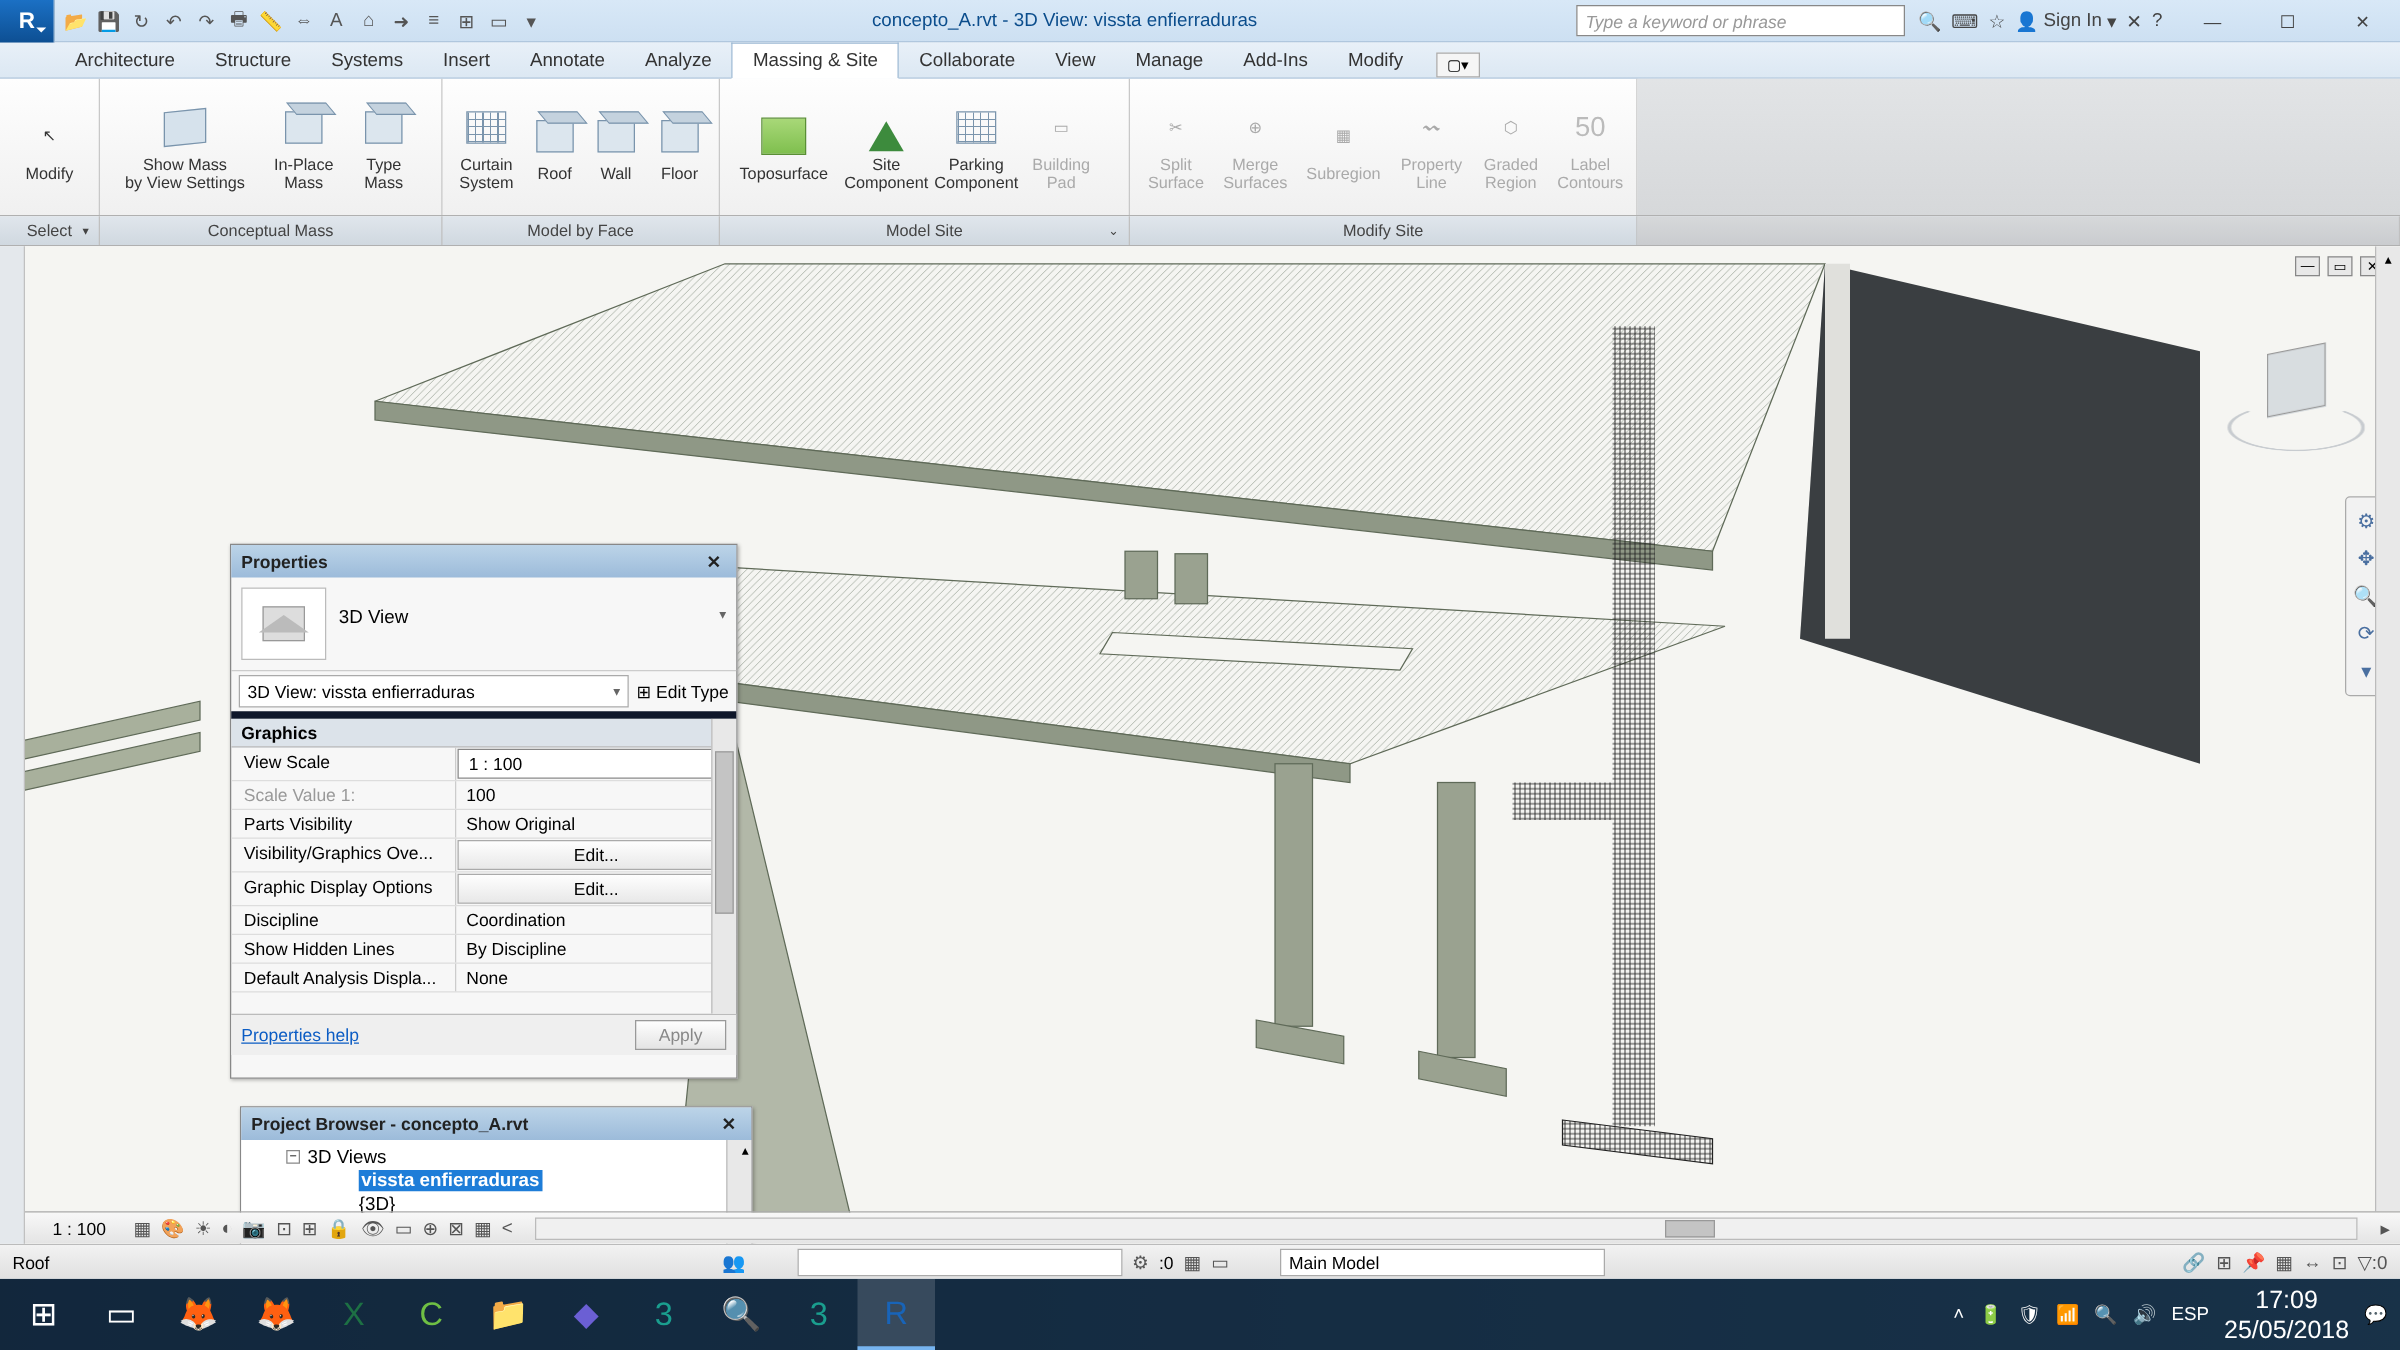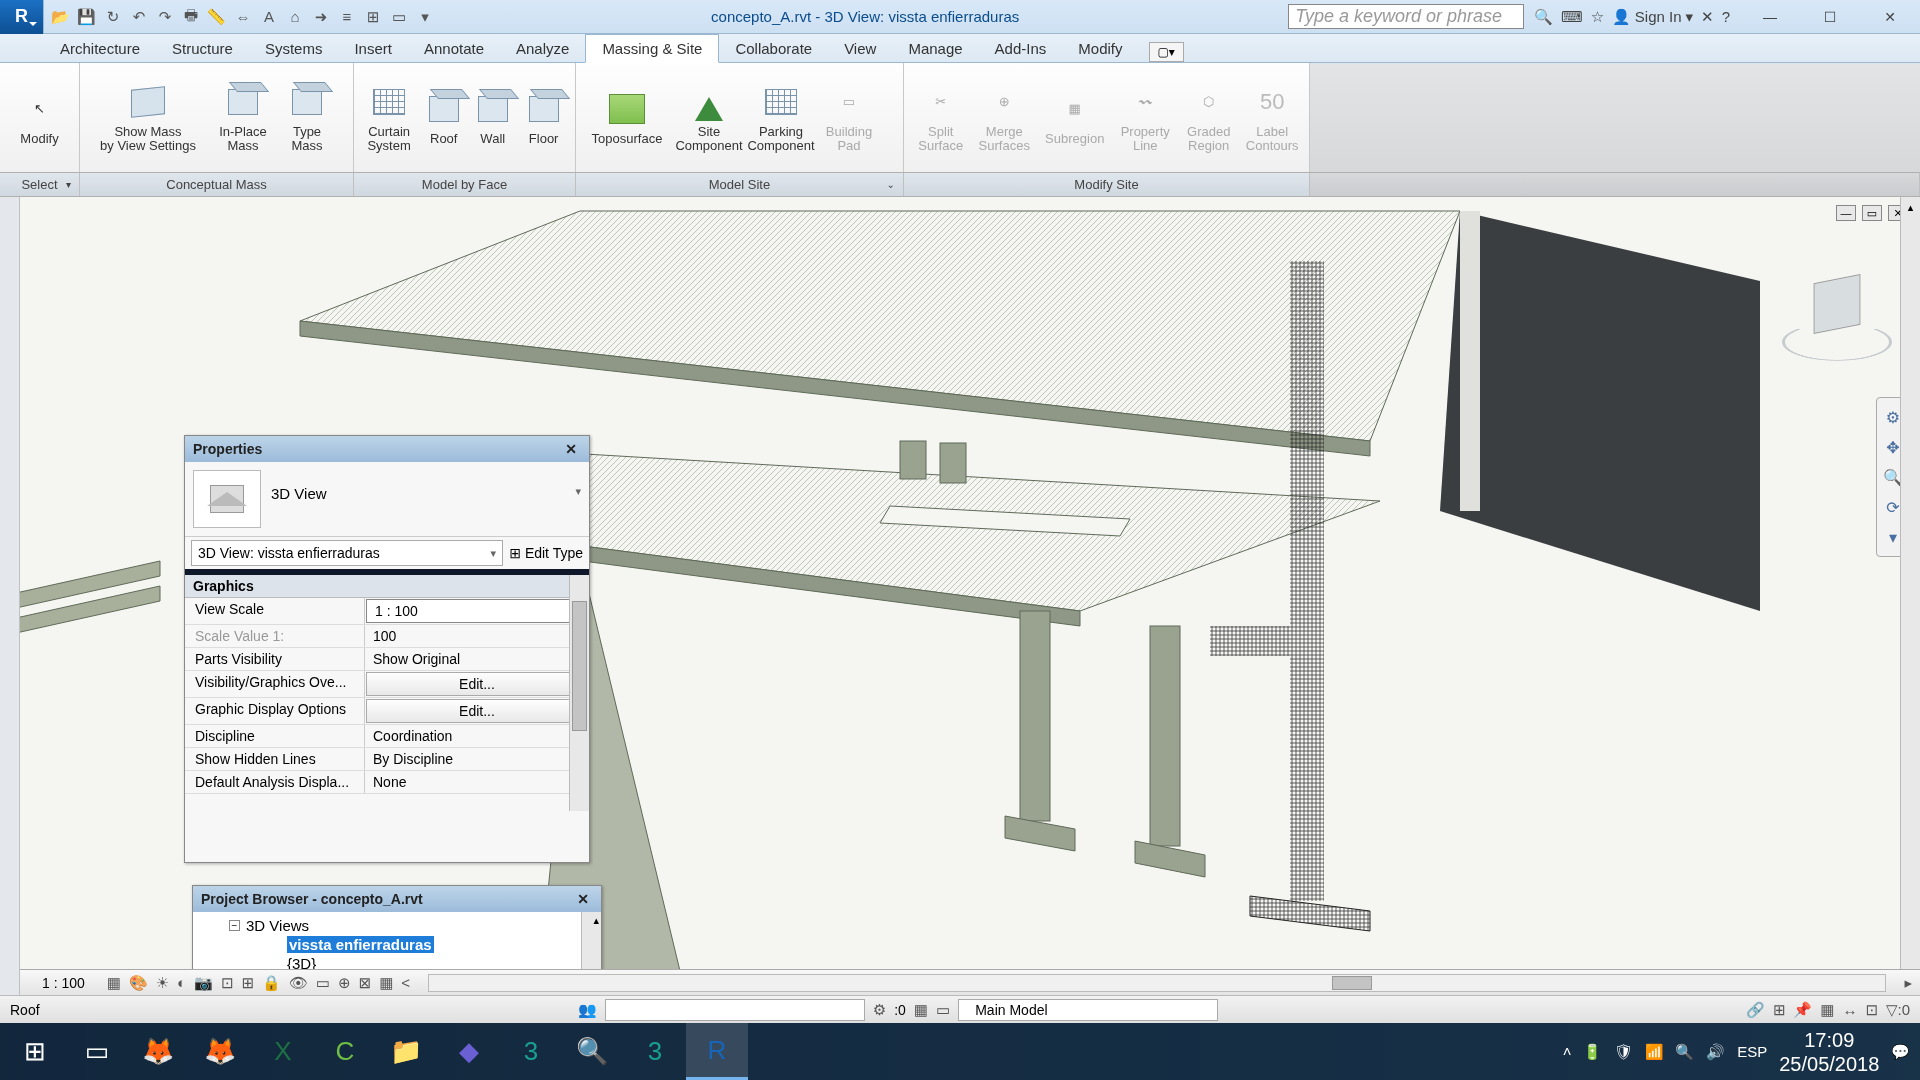--- a/index.html
+++ b/index.html
@@ -6,21 +6,21 @@
 body { width:1920px; height:1080px; overflow:hidden; background:linear-gradient(to right,#0a4c8e,#2980c8); }
 .window { width:1920px; height:1023px; background:#fff; display:flex; flex-direction:column; }
 
 
 .titlebar { height:34px; background:linear-gradient(to bottom,#d8e8f7,#cde0f2); display:flex; align-items:center; font-size:14px; border-bottom:1px solid #9bb8d3; }
 .app-btn { width:44px; height:34px; background:linear-gradient(to bottom,#1b70c4,#0d4f93); color:#fff; display:flex; align-items:center; justify-content:center; font-weight:bold; font-size:18px; border-right:1px solid #9bb8d3; position:relative; }
 .app-btn::after { content:""; position:absolute; right:6px; bottom:4px; border:4px solid transparent; border-top-color:#fff; }
 .qat { display:flex; align-items:center; gap:4px; padding:0 6px; }
 .qat span { width:22px; height:22px; display:flex; align-items:center; justify-content:center; color:#555; font-size:15px; }
 .title-center { flex:1; text-align:center; color:#0b4d8c; font-size:15px; }
-.search-box { width:236px; height:25px; background:#fff; border:1px solid #888; padding:0 6px; font-size:18px; color:#999; font-style:italic; display:flex; align-items:center; }
+.search-box { width:263px; height:25px; background:#fff; border:1px solid #888; padding:0 6px; font-size:14px; color:#999; font-style:italic; display:flex; align-items:center; }
 .title-right { display:flex; align-items:center; gap:8px; padding:0 10px; color:#444; }
 .title-right span { font-size:15px; }
 .signin { display:flex; align-items:center; gap:4px; font-size:14px; }
 .win-ctrl { display:flex; margin-left:auto; }
 .win-ctrl div { width:60px; height:34px; display:flex; align-items:center; justify-content:center; color:#444; font-size:14px; }
 
 
 .tabs { height:29px; background:linear-gradient(to bottom,#e8f0f8,#dce8f3); display:flex; align-items:flex-end; border-bottom:1px solid #9bb8d3; }
 .tabs-spacer { width:44px; }
 .tab { padding:5px 16px; font-size:15px; color:#333; }
@@ -104,21 +104,21 @@
 
 .view-bar { position:absolute; left:0; bottom:0; right:0; height:26px; background:linear-gradient(to bottom,#f8f8f8,#e4e4e4); border-top:1px solid #aaa; display:flex; align-items:center; padding:0 8px; gap:8px; font-size:14px; }
 .view-bar .scale { padding:0 14px; }
 .view-bar .vico { font-size:15px; color:#555; }
 .view-bar .hscroll { flex:1; margin:0 10px; height:18px; background:#f0f0f0; border:1px solid #bbb; position:relative; }
 .view-bar .hscroll .ht { position:absolute; left:62%; top:1px; width:40px; height:14px; background:#c4c4c4; border:1px solid #999; }
 
 
 .statusbar { height:28px; background:linear-gradient(to bottom,#f2f2f2,#e0e0e0); border-top:1px solid #bbb; display:flex; align-items:center; padding:0 10px; font-size:14px; gap:8px; }
 .statusbar .ready { width:560px; }
-.statusbar .combo { height:22px; border:1px solid #aaa; background:#fff; display:flex; align-items:center; padding:0 16px; }
+.statusbar .combo { height:22px; border:1px solid #aaa; background:#fff; display:flex; align-items:center; padding:0 6px;margin-left:33px; }
 .statusbar .sico { font-size:15px; color:#555; }
 
 
 .taskbar { height:57px; background:rgba(20,30,40,.8); display:flex; align-items:center; padding:0 4px; }
 .taskbar .tbtn { width:62px; height:57px; display:flex; align-items:center; justify-content:center; color:#fff; font-size:26px; }
 .taskbar .tbtn.active { background:rgba(255,255,255,.15); border-bottom:3px solid #76b4ef; }
 .taskbar .tray { margin-left:auto; display:flex; align-items:center; gap:12px; color:#fff; font-size:15px; padding-right:6px; }
 .taskbar .clock { text-align:center; line-height:1.2; font-size:20px; }
 
 
@@ -446,20 +446,24 @@
               <div class="k">Show Hidden Lines</div>
               <div class="v">By Discipline</div>
             </div>
           <div class="prop-row">
               <div class="k">Default Analysis Displa...</div>
               <div class="v">None</div>
             </div>
           <div class="prop-scroll">
               <div class="thumb"></div>
             </div>
+        </div>
+        <div class="prop-foot">
+          <a>Properties help</a>
+          <div class="apply">Apply</div>
         </div>
       </div>
 
       
       <div class="palette browser">
         <div class="pal-title">
           <span>Project Browser - concepto_A.rvt</span>
           <span class="pal-close">✕</span>
         </div>
         <div class="tree-body">

